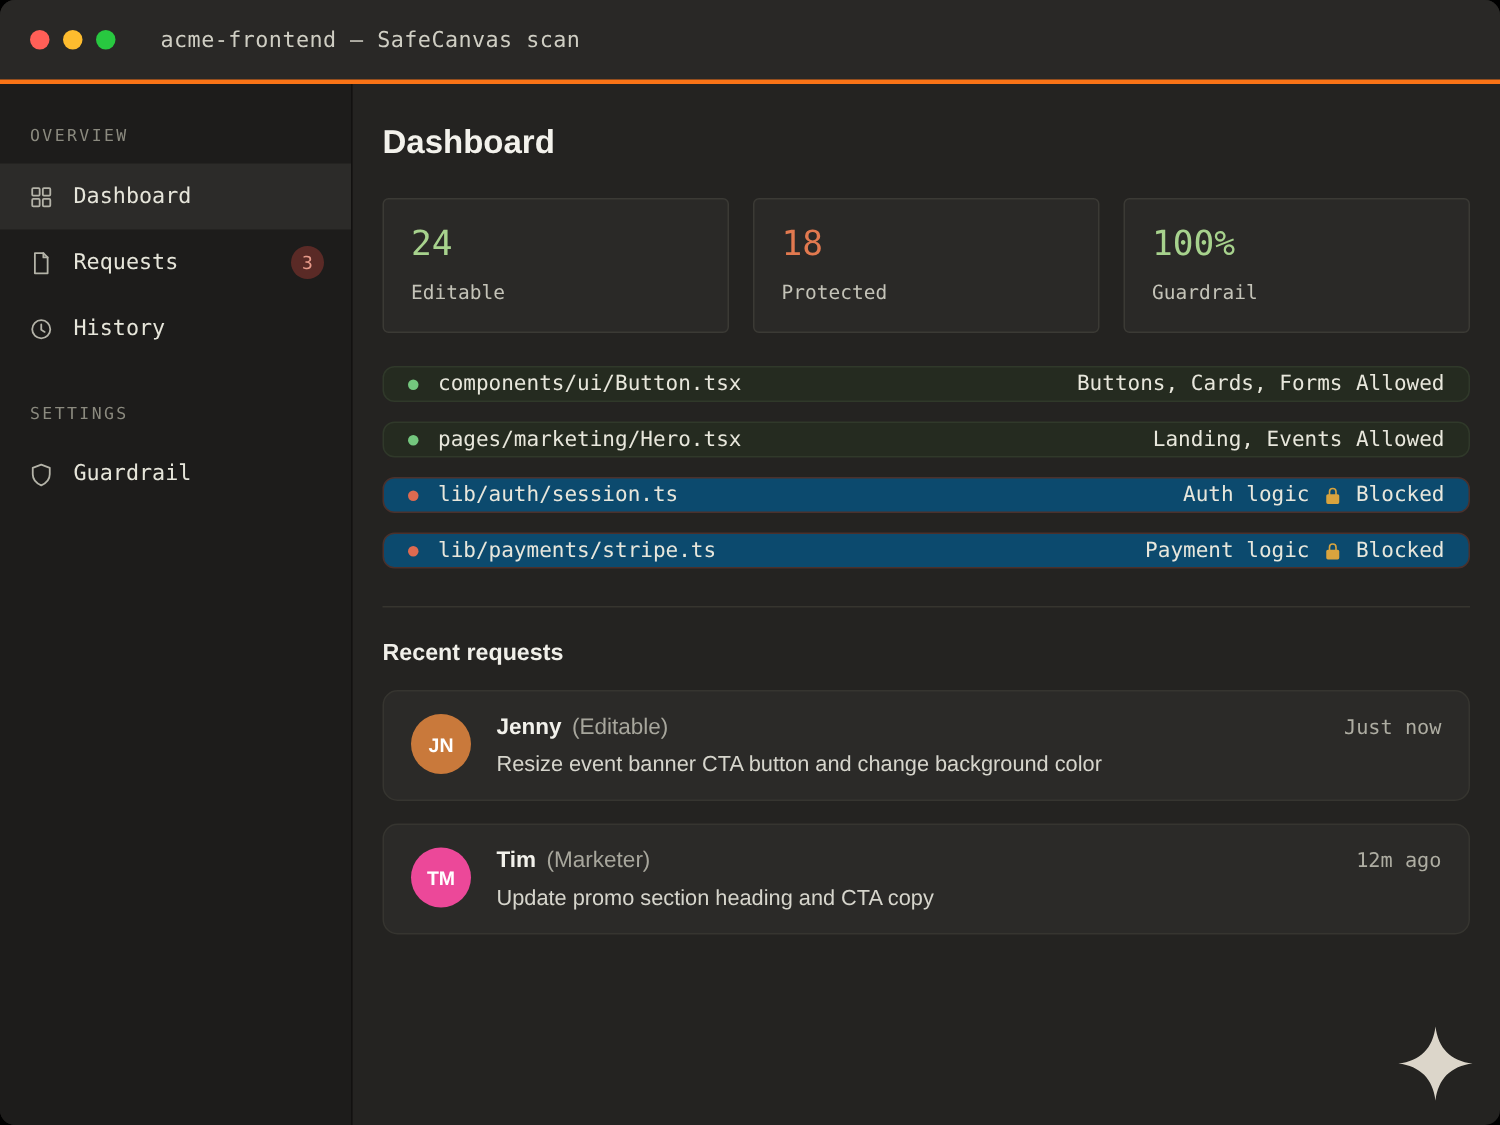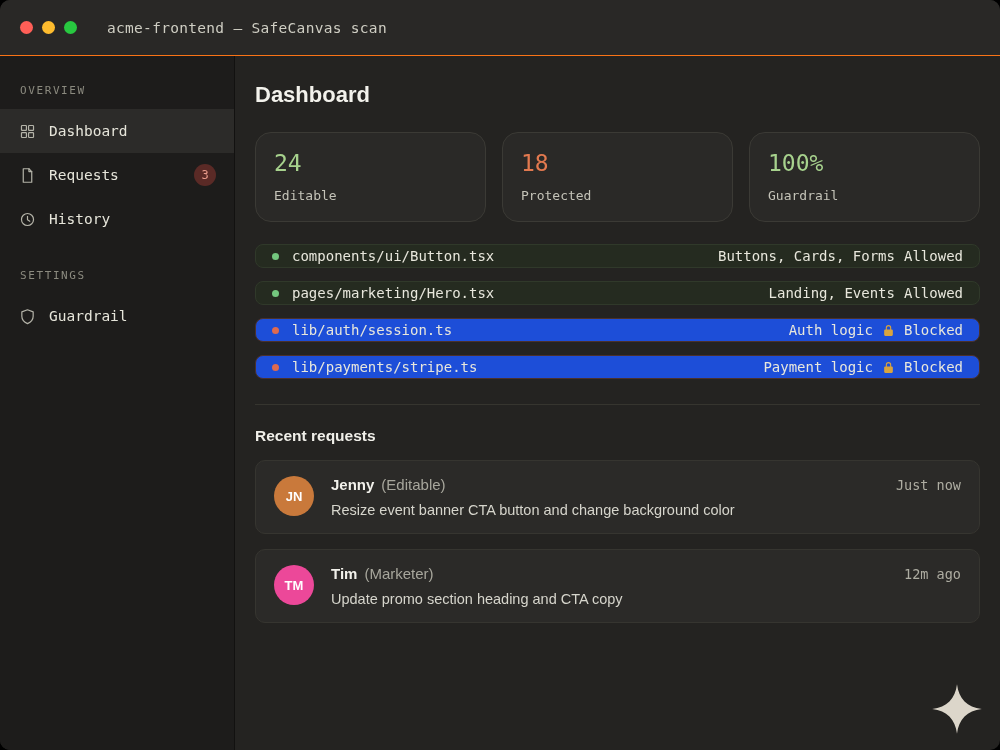--- a/index.html
+++ b/index.html
@@ -11,21 +11,21 @@
     background: #242321;
     border-radius: 10px;
     overflow: hidden;
     display: flex; flex-direction: column;
   }
 
   
   .titlebar {
     height: 56px; flex: 0 0 56px;
     background: #292826;
-    border-bottom: 1px solid #f97316;
+    border-bottom: 3px solid #f97316;
     display: flex; align-items: center;
     padding: 0 20px;
   }
   .traffic-lights { display: flex; gap: 9px; align-items: center; }
   .tl { width: 13px; height: 13px; border-radius: 50%; display: inline-block; }
   .tl.red { background: #ff5f57; }
   .tl.yellow { background: #febc2e; }
   .tl.green { background: #28c840; }
   .window-title {
     margin-left: 30px;
@@ -90,40 +90,40 @@
     font-size: 13.5px;
     color: #b2b1a6;
   }
 
   
   .stats-row { display: flex; gap: 16px; margin-top: 24px; }
   .stat-card {
     flex: 1;
     background: #2a2927;
     border: 1px solid #3b3a35;
-    border-radius: 16px;
+    border-radius: 4px;
     padding: 17px 18px 15px 18px;
     height: 90px;
   }
   .stat-value { font-size: 23px; }
   .stat-label { margin-top: 12px; font-size: 13px; color: #c4c3b8; }
 
   
   .zones { margin-top: 22px; }
   .zone {
     height: 24px;
     border-radius: 8px;
     display: flex; align-items: center;
     padding: 0 16px;
     font-size: 14px;
     margin-bottom: 13px;
     cursor: pointer;
   }
   .zone[data-type="allowed"] { background: #252b20; border: 1px solid #30392a; }
-  .zone[data-type="blocked"] { background: #1d4ed8; border: 1px solid #4b312c; justify-content: flex-end; }
+  .zone[data-type="blocked"] { background: #0c4a6e; border: 1px solid #4b312c; justify-content: flex-end; }
   .dot { width: 7px; height: 7px; border-radius: 50%; flex: 0 0 7px; }
   .zone[data-type="allowed"] .dot { background: #74c77e; }
   .zone[data-type="blocked"] .dot { background: #de6a50; }
   .zone-path { margin-left: 13px; color: #e8e7dc; }
   .zone-right { margin-left: auto; display: flex; align-items: center; color: #e8e7dc; }
   .zone-status { margin-left: 9px; }
   .lock { display: flex; align-items: center; margin-left: 9px; }
   .lock svg { width: 13px; height: 13px; }
 
   .divider { border-top: 1px solid #36352f; margin-top: 25px; }

